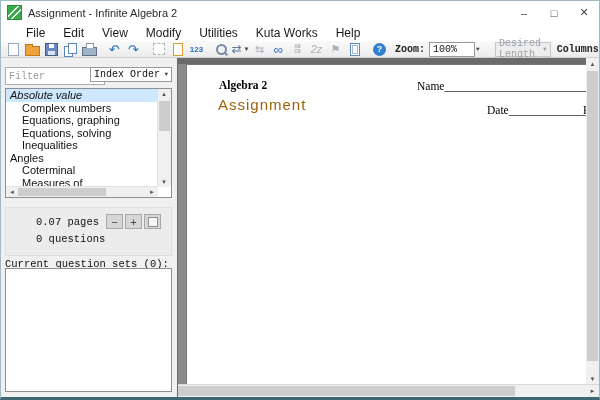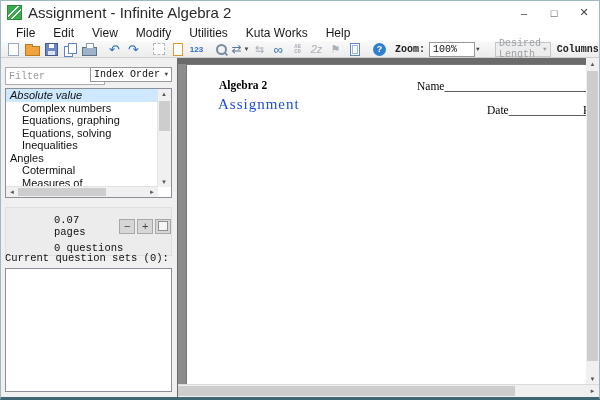--- a/index.html
+++ b/index.html
@@ -2,26 +2,26 @@
 <html><head>
 <meta charset="utf-8">
 <style>
   html,body{margin:0;padding:0;}
   body{width:600px;height:400px;position:relative;font-family:"Liberation Sans",sans-serif;background:#fff;overflow:hidden;}
   .window{position:absolute;inset:0;border:1px solid #9fb9c4;border-bottom:3px solid #3f6673;background:#f0f0f0;box-sizing:border-box;overflow:hidden;}
 
   
   .titlebar{position:absolute;left:0;top:0;right:0;height:23px;background:#fff;display:flex;align-items:center;}
   .appicon{width:13px;height:13px;margin:0 6px 0 6px;background:linear-gradient(135deg,#3aab4a 38%,#fff 38%,#fff 46%,#3aab4a 46%,#3aab4a 58%,#fff 58%,#fff 66%,#3aab4a 66%);border:1px solid #2c8a3a;}
-  .title{font-size:15px;color:#2a2a2a;}
+  .title{font-size:11px;color:#2a2a2a;}
   .winctl{margin-left:auto;display:flex;height:100%;}
   .winbtn{width:30px;height:100%;display:flex;align-items:center;justify-content:center;font-size:11px;color:#444;}
 
   
-  .menubar{position:absolute;left:0;top:23px;right:0;height:17px;background:#fff;display:flex;align-items:center;padding-left:6px;}
+  .menubar{position:absolute;left:0;top:23px;right:0;height:17px;background:#fff;display:flex;align-items:center;padding-left:16px;}
   .menuitem{font-size:12px;color:#1a1a1a;padding:1px 9px;}
 
   
   .toolbar{position:absolute;left:0;top:40px;right:0;height:16px;background:linear-gradient(#fafafa,#ececec);border-bottom:1px solid #d0d0d0;display:flex;align-items:center;padding-left:3px;box-sizing:content-box;}
   .tbtn{height:15px;min-width:19px;display:flex;align-items:center;justify-content:center;}
   .sep{width:1px;height:13px;background:#c9c9c9;margin:0 3px;}
   .glyph-blue{color:#2f6fbe;font-size:13px;line-height:13px;}
   .glyph-steel{color:#5a7a9a;font-size:12px;line-height:12px;}
   .glyph-gray{color:#a9b0ba;font-size:11px;line-height:11px;}
   .g123{color:#2f6fbe;font-weight:bold;font-size:8px;letter-spacing:0;}
@@ -59,33 +59,33 @@
   .lrow{font-size:11px;line-height:12.5px;height:12.5px;color:#111;padding-left:4px;white-space:nowrap;}
   .lrow.sub{padding-left:16px;}
   .lrow.sel{background:#cde8ff;font-style:italic;}
   .lvscroll{position:absolute;right:0;top:0;width:13px;bottom:10px;background:#f0f0f0;border-left:1px solid #e2e2e2;}
   .lhscroll{position:absolute;left:0;right:13px;bottom:0;height:10px;background:#f0f0f0;border-top:1px solid #e2e2e2;display:flex;align-items:center;}
   .sarrow{color:#555;font-size:6px;width:12px;height:10px;display:flex;align-items:center;justify-content:center;}
   .lthumb-v{position:absolute;left:1px;top:12px;width:11px;height:30px;background:#cdcdcd;}
   .lthumb-h{height:8px;width:88px;background:#cdcdcd;}
   .pagespanel{position:absolute;left:4px;top:149px;width:167px;height:49px;background:#ececec;border:1px solid #dfdfdf;box-sizing:border-box;}
   .prow{display:flex;align-items:center;margin:6px 0 0 0;}
-  .ptext{font-family:"Liberation Mono",monospace;font-size:10.5px;color:#111;margin-left:48px;}
+  .ptext{font-family:"Liberation Mono",monospace;font-size:10.5px;color:#111;margin-left:30px;}
   .pbtn{width:17px;height:15px;background:#d6d6d6;border:1px solid #a8a8a8;display:flex;align-items:center;justify-content:center;font-size:11px;color:#444;margin-left:2px;box-sizing:border-box;}
   .pbtn:first-of-type{margin-left:7px;}
   .pbtn .sq{width:8px;height:8px;background:#f5f5f5;border:1px solid #909090;}
-  .qlabel{position:absolute;left:4px;top:194px;font-family:"Liberation Mono",monospace;font-size:10.5px;color:#111;white-space:nowrap;}
+  .qlabel{position:absolute;left:4px;top:200px;font-family:"Liberation Mono",monospace;font-size:10.5px;color:#111;white-space:nowrap;}
   .qbox{position:absolute;left:4px;top:210px;width:167px;bottom:5px;background:#fff;border:1px solid #8a8f98;box-sizing:border-box;}
 
   
   .main{position:absolute;left:176px;top:57px;right:0;bottom:0;background:#8c8c8c;border-left:1px solid #6a6a6a;}
   .topshade{position:absolute;left:0;top:0;right:13px;height:6px;background:#6b6b6b;}
   .page{position:absolute;left:8px;top:6px;right:13px;bottom:12px;background:#fff;border:1px solid #777;border-right:none;overflow:hidden;}
   .course{position:absolute;left:32px;top:14px;font-family:"Liberation Serif",serif;font-size:11.5px;font-weight:bold;color:#000;}
-  .doctitle{position:absolute;left:31px;top:31px;font-family:Liberation Serif, serif;font-size:15px;letter-spacing:1px;color:#1d4ed8;}
+  .doctitle{position:absolute;left:31px;top:31px;font-family:Liberation Sans, sans-serif;font-size:15px;letter-spacing:1px;color:#a16207;}
   .nameline{position:absolute;left:230px;top:15px;font-family:"Liberation Serif",serif;font-size:11.5px;white-space:nowrap;color:#000;}
   .dateline{position:absolute;left:300px;top:39px;font-family:"Liberation Serif",serif;font-size:11.5px;white-space:nowrap;color:#000;}
   .period{position:absolute;left:396px;top:39px;font-family:"Liberation Serif",serif;font-size:11.5px;color:#000;}
   .vscroll{position:absolute;right:0;top:0;width:13px;bottom:12px;background:#f0f0f0;}
   .vthumb{position:absolute;left:1px;top:13px;width:11px;height:290px;background:#cdcdcd;}
   .varrow{position:absolute;left:0;width:13px;height:12px;display:flex;align-items:center;justify-content:center;color:#555;font-size:6px;}
   .hscroll{position:absolute;left:0;right:0;bottom:0;height:12px;background:#f0f0f0;border-top:1px solid #dadada;}
   .hthumb{position:absolute;left:0;top:1px;width:337px;height:10px;background:#cdcdcd;}
   .harrow{position:absolute;right:0;top:0;width:13px;height:12px;display:flex;align-items:center;justify-content:center;color:#555;font-size:6px;}
 </style>

